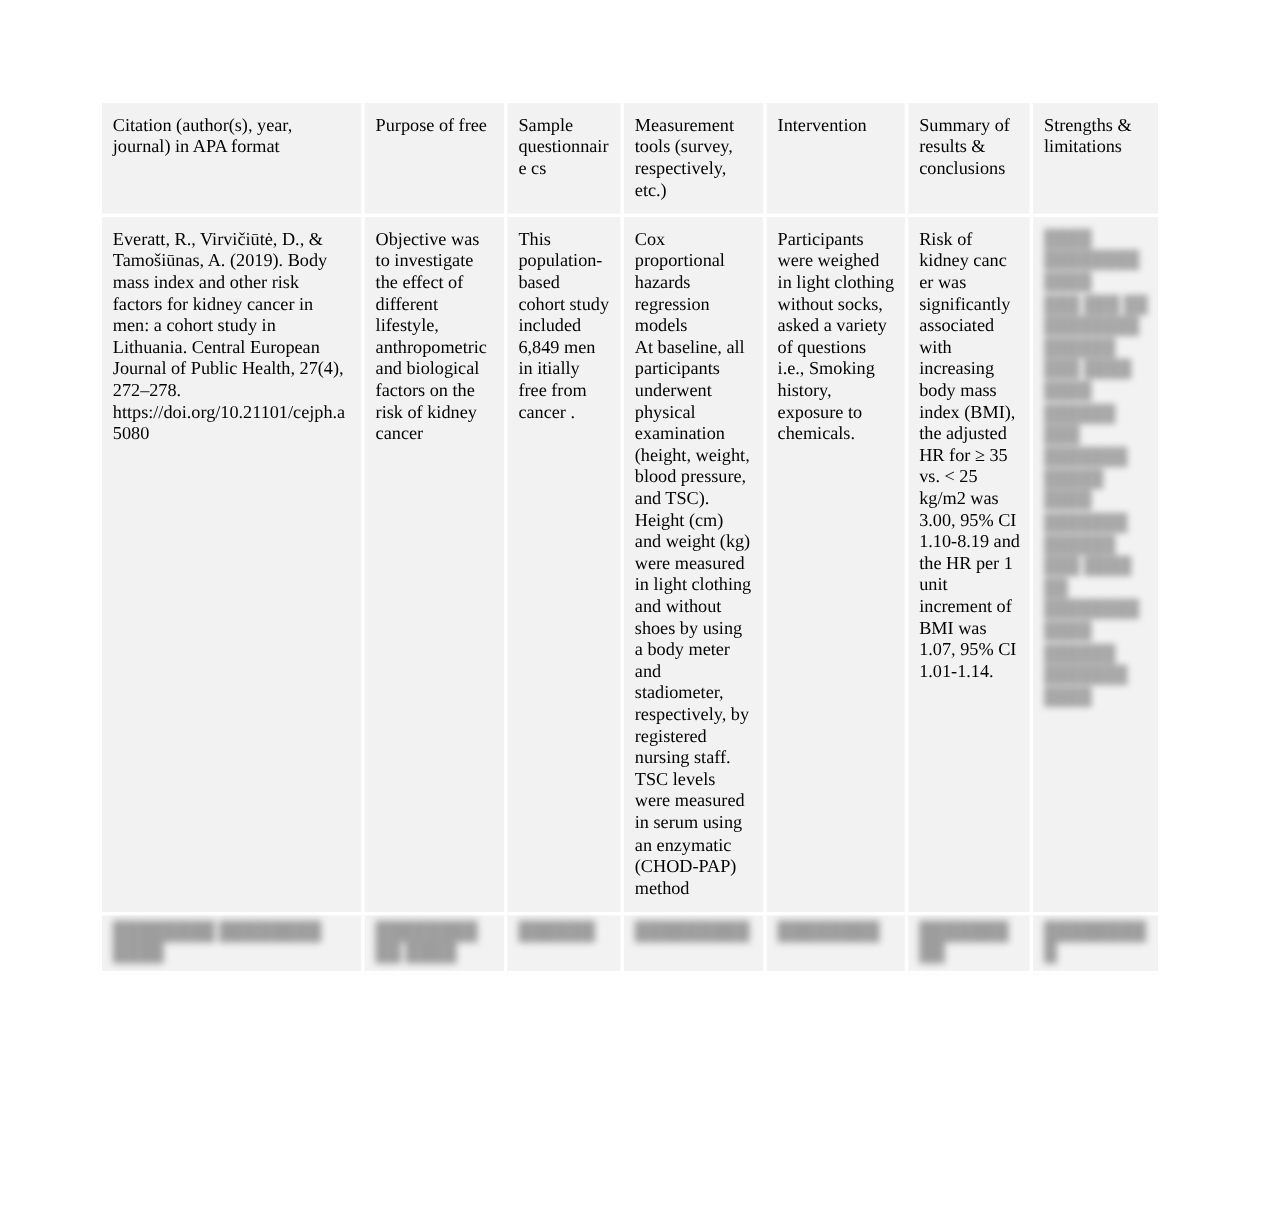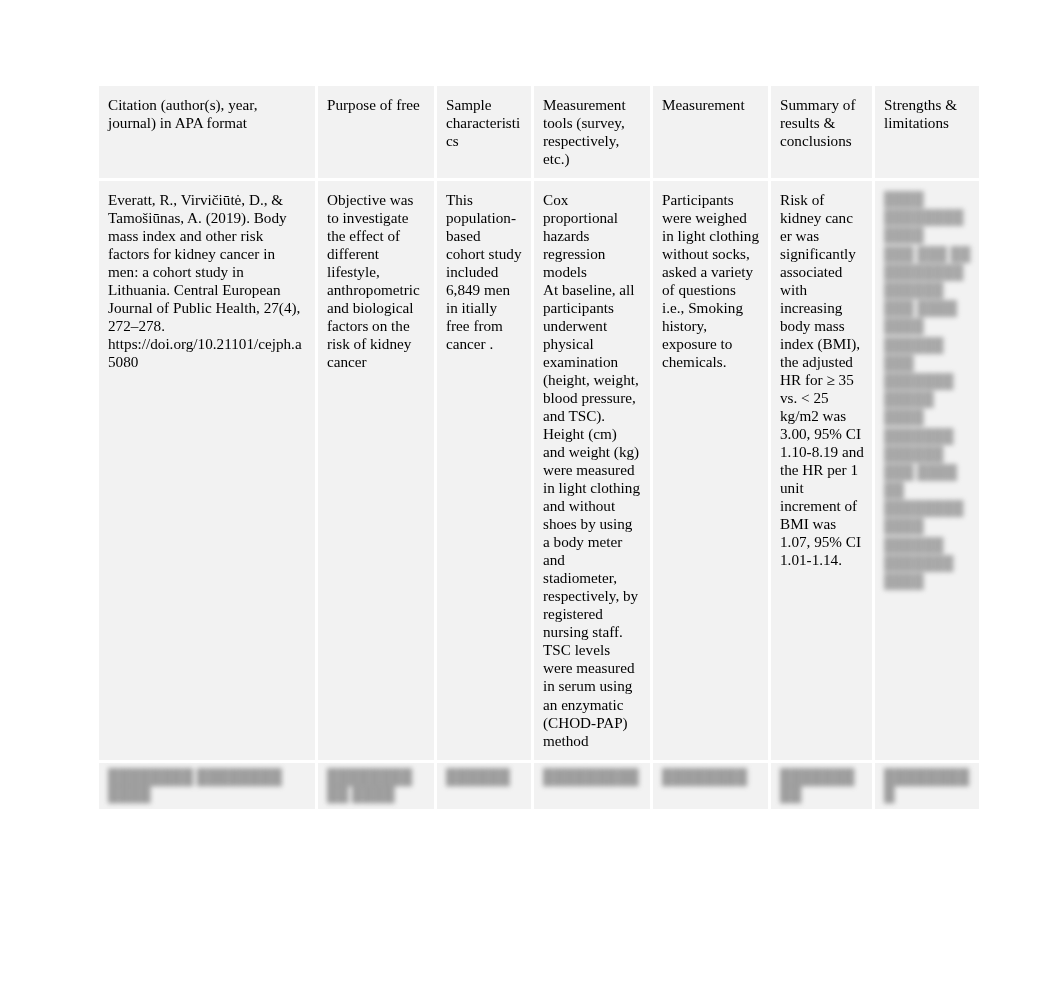--- a/index.html
+++ b/index.html
@@ -13,21 +13,20 @@
     font-family: "Liberation Serif", "DejaVu Serif", serif;
     color: #000000;
     overflow: hidden;
   }
 
   .page {
     position: relative;
     width: 908px;
     height: 1006px;
     background: #ffffff;
-    margin-left: 14px;
   }
 
   
   .matrix {
     position: absolute;
     left: 85px;
     top: 86px;
     width: 880px;
     border-collapse: separate;
     border-spacing: 0;
@@ -123,27 +122,27 @@
 
     <thead>
       <tr class="header-row">
         <td>
           <span class="cell-text">Citation (author(s), year, journal) in APA format</span>
         </td>
         <td>
           <span class="cell-text">Purpose of free</span>
         </td>
         <td>
-          <span class="cell-text">Sample characteristi cs</span>
+          <span class="cell-text">Sample questionnaire cs</span>
         </td>
         <td>
           <span class="cell-text">Measurement tools (survey, respectively, etc.)</span>
         </td>
         <td>
-          <span class="cell-text">Measurement</span>
+          <span class="cell-text">Intervention</span>
         </td>
         <td>
           <span class="cell-text">Summary of results &amp; conclusions</span>
         </td>
         <td>
           <span class="cell-text">Strengths &amp; limitations</span>
         </td>
       </tr>
     </thead>
 

